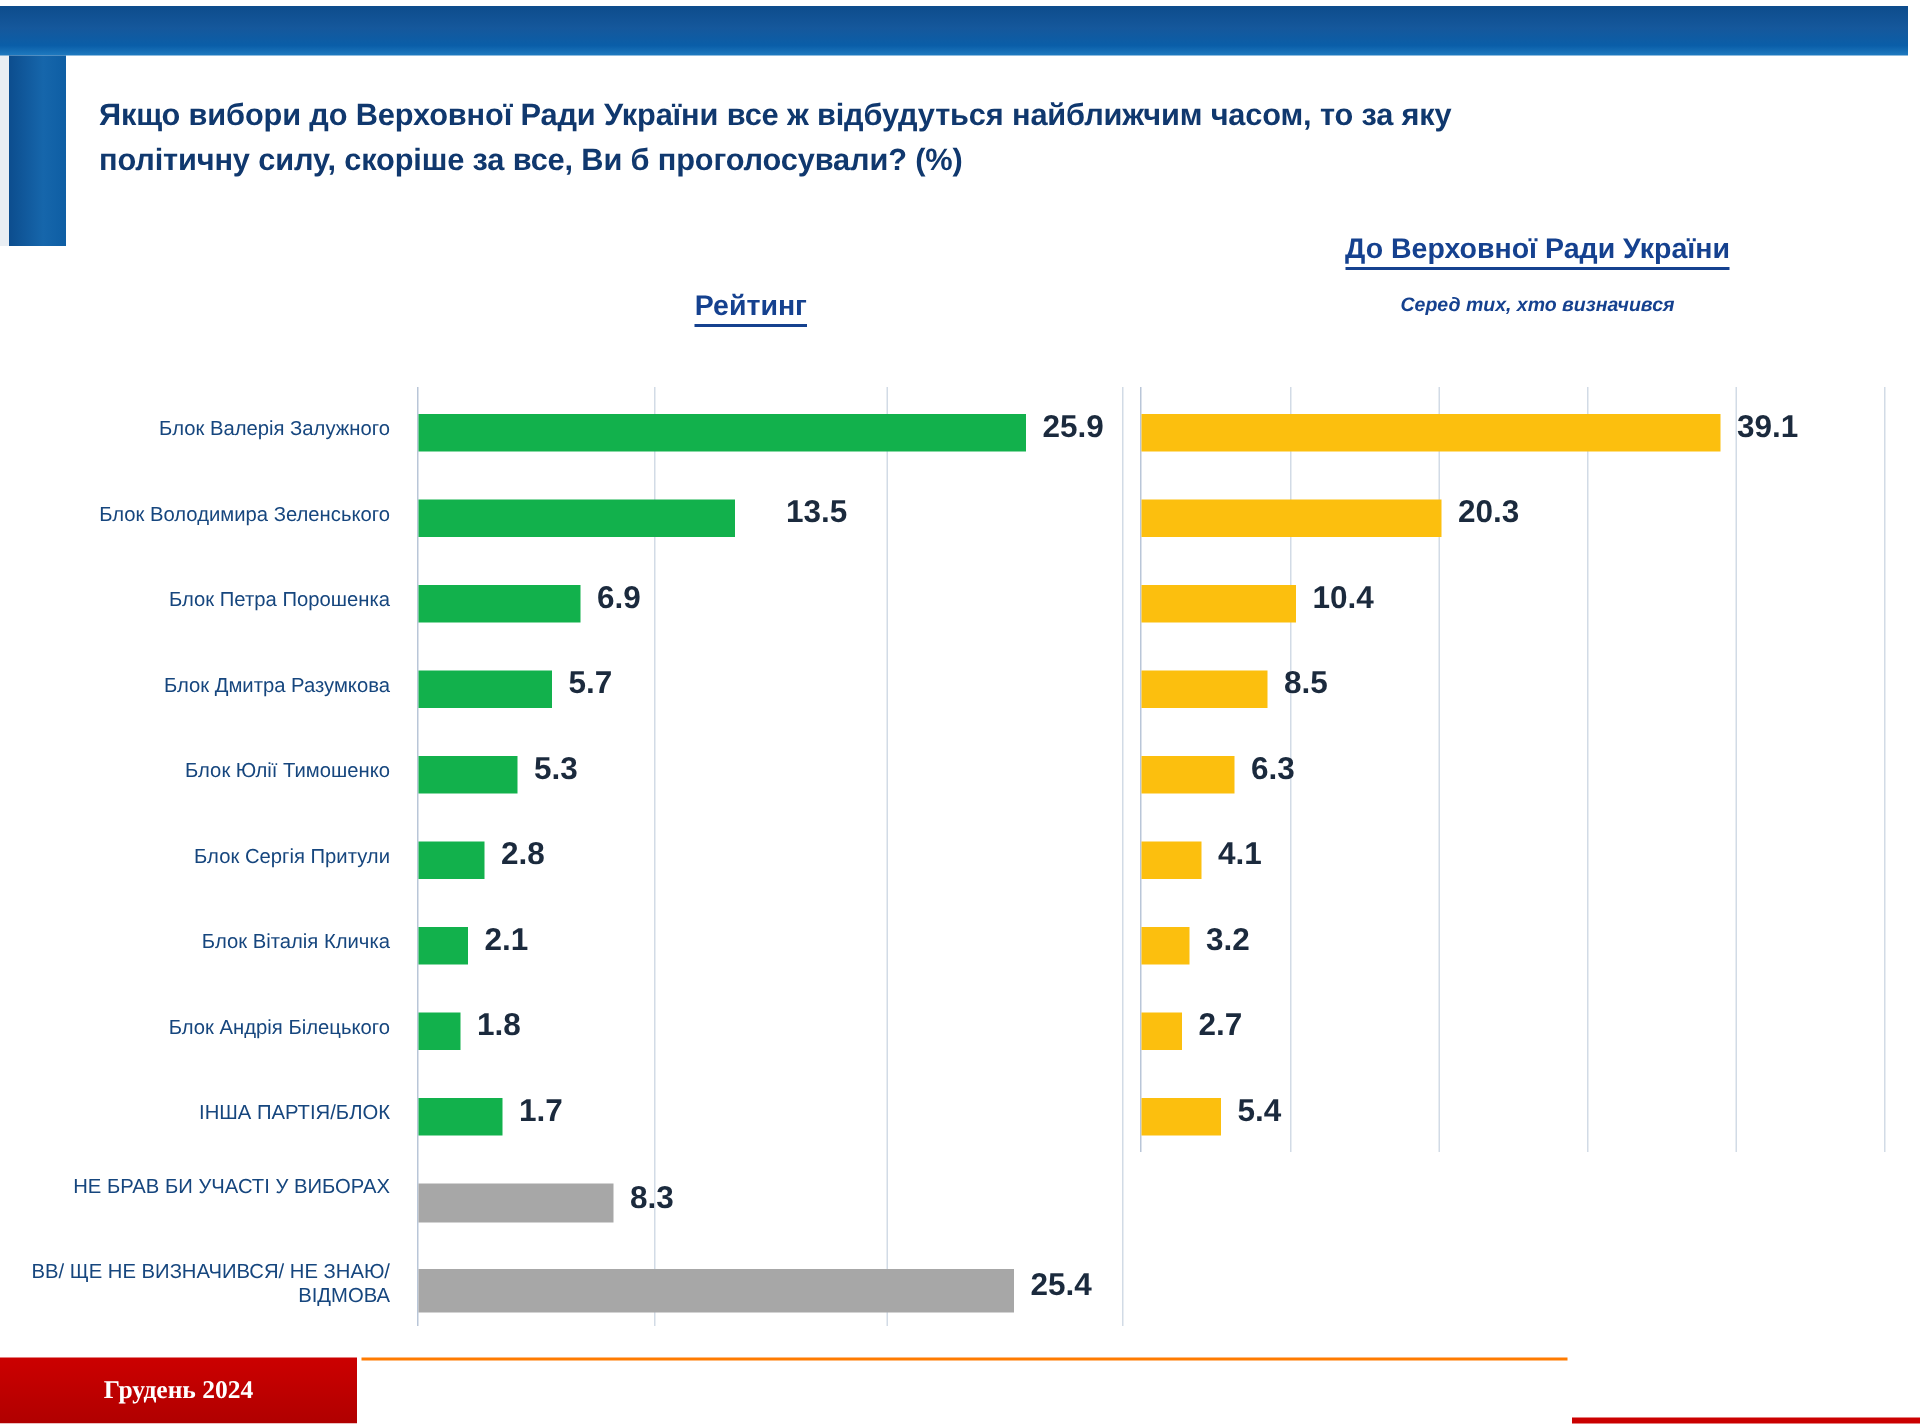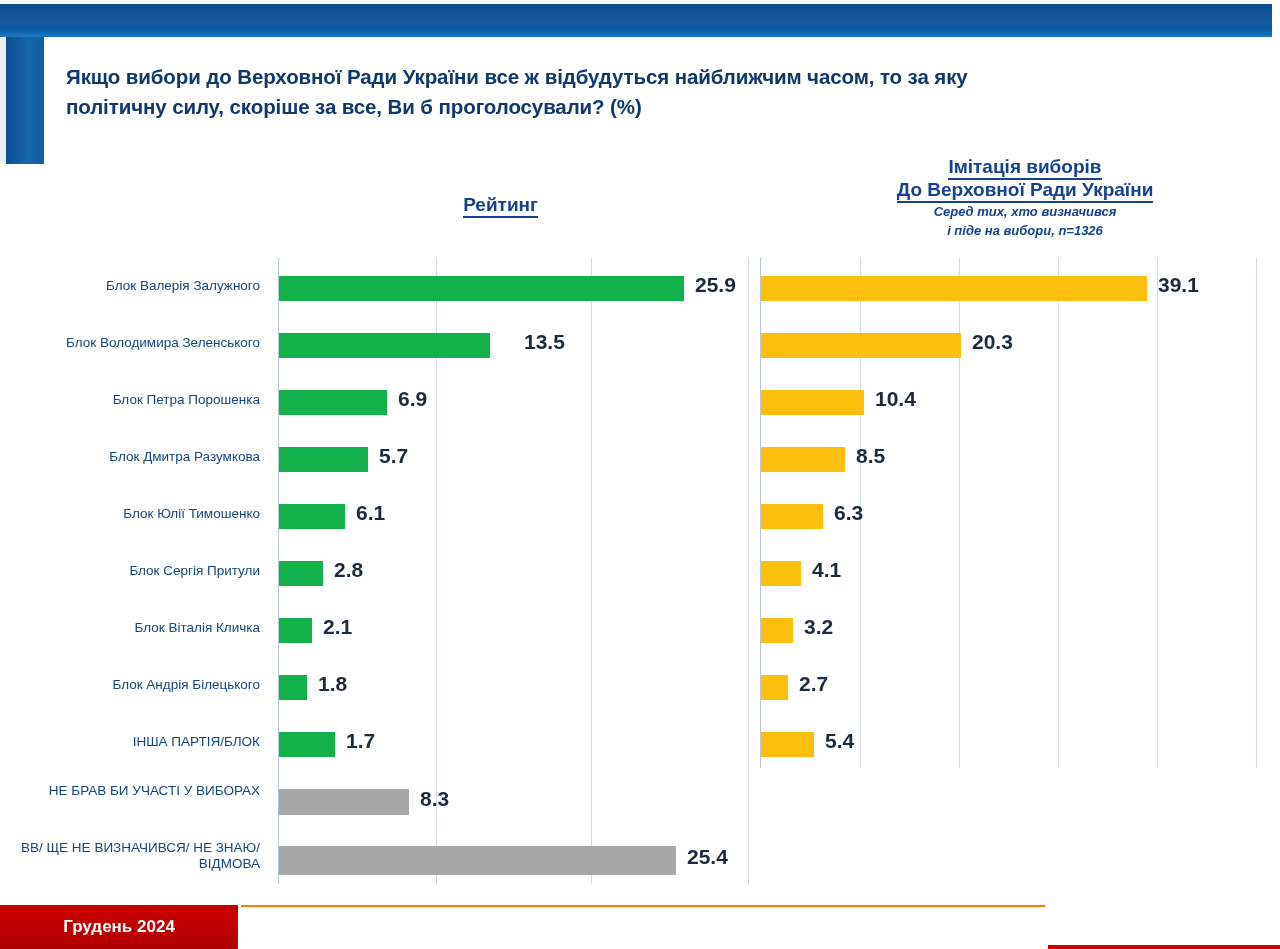--- a/index.html
+++ b/index.html
@@ -50,21 +50,21 @@
     text-align: center; color: #15418f;
   }
   .hdr-right .l1, .hdr-right .l2 {
     font-size: 19px; font-weight: bold; line-height: 23px; display: block;
   }
   .hdr-right .l1 u, .hdr-right .l2 u {
     text-decoration: none; border-bottom: 2.5px solid #15418f; padding-bottom: 1px;
   }
   .hdr-right .sub {
     display: block; font-size: 13px; font-weight: bold; font-style: italic;
-    line-height: 16px; margin-top: 3px; color: #15418f;
+    line-height: 16px; margin-top: 17px; color: #15418f;
   }
 
   
   .plot {
     position: absolute;
     border-left: 1.5px solid #b9c6d8;
   }
   #plot-left  { left: 278px; top: 258px; width: 470px; height: 626px; }
   #plot-right { left: 760px; top: 258px; width: 500px; height: 510px; }
 
@@ -89,21 +89,21 @@
   .lbl {
     position: absolute; right: 8px; width: 262px;
     text-align: right; color: #16467e;
     font-size: 13.5px; line-height: 16px;
   }
 
   
   .footer { position: absolute; left: 0; bottom: 0; width: 1280px; height: 44px; }
   .f-seg { position: absolute; top: 0; height: 44px; display: flex;
            align-items: center; justify-content: center;
-           color: #ffffff; font-weight: bold; }
+           color: #ffffff; font-weight: bold; font-family: Liberation Serif, serif; }
   .f-date  { left: 0;    width: 238px; background: linear-gradient(180deg,#cc0000,#b00000);
              font-size: 17px; }
   .f-mid   { left: 241px; width: 804px;
              background: linear-gradient(180deg,#f10b0b 0%, #ff0000 50%, #d80000 100%);
              font-size: 16.5px; letter-spacing: .2px; }
   .f-page  { left: 1048px; width: 232px; background: linear-gradient(180deg,#cc0000,#b00000);
              font-size: 22px; margin-top: 40px; }
   .footer-topline { position:absolute; left:241px; top:0; width:804px; height:2px; background:#ff7b00; }
 </style>
 </head>
@@ -115,24 +115,22 @@
   <div class="blue-top"></div>
   <div class="blue-left"></div>
 
   <div class="title">Якщо вибори до Верховної Ради України все ж відбудуться найближчим часом, то за яку політичну силу, скоріше за все, Ви б проголосували? (%)</div>
 
   <div class="hdr-left">
     <span>Рейтинг</span>
   </div>
 
   <div class="hdr-right">
-    <span class="l1"><u>Імітація виборів </u></span>
     <span class="l2"><u>До Верховної Ради України</u></span>
     <span class="sub">Серед тих, хто визначився</span>
-    <span class="sub">і піде на вибори, n=1326</span>
   </div>
 
   <div class="labels-col" id="labels-col">
       <div class="lbl" style="top: 20px;">Блок Валерія Залужного</div>
       <div class="lbl" style="top: 77px;">Блок Володимира Зеленського</div>
       <div class="lbl" style="top: 134px;">Блок Петра Порошенка</div>
       <div class="lbl" style="top: 191px;">Блок Дмитра Разумкова</div>
       <div class="lbl" style="top: 248px;">Блок Юлії Тимошенко</div>
       <div class="lbl" style="top: 305px;">Блок Сергія Притули</div>
       <div class="lbl" style="top: 362px;">Блок Віталія Кличка</div>
@@ -148,21 +146,21 @@
       <div class="gridline" style="left: 469px;"></div>
       <div class="bar green" style="top: 18px; height: 25px; width: 405px;"></div>
       <div class="val" style="top: 15px; left: 416px;">25.9</div>
       <div class="bar green" style="top: 75px; height: 25px; width: 211px;"></div>
       <div class="val" style="top: 72px; left: 222px; margin-left: 23px;">13.5</div>
       <div class="bar green" style="top: 132px; height: 25px; width: 108px;"></div>
       <div class="val" style="top: 129px; left: 119px;">6.9</div>
       <div class="bar green" style="top: 189px; height: 25px; width: 89px;"></div>
       <div class="val" style="top: 186px; left: 100px;">5.7</div>
       <div class="bar green" style="top: 246px; height: 25px; width: 66px;"></div>
-      <div class="val" style="top: 243px; left: 77px;">6.1</div>
+      <div class="val" style="top: 243px; left: 77px;">5.3</div>
       <div class="bar green" style="top: 303px; height: 25px; width: 44px;"></div>
       <div class="val" style="top: 300px; left: 55px;">2.8</div>
       <div class="bar green" style="top: 360px; height: 25px; width: 33px;"></div>
       <div class="val" style="top: 357px; left: 44px;">2.1</div>
       <div class="bar green" style="top: 417px; height: 25px; width: 28px;"></div>
       <div class="val" style="top: 414px; left: 39px;">1.8</div>
       <div class="bar green" style="top: 474px; height: 25px; width: 56px;"></div>
       <div class="val" style="top: 471px; left: 67px;">1.7</div>
       <div class="bar grey" style="top: 531px; height: 26px; width: 130px;"></div>
       <div class="val" style="top: 528.5px; left: 141px;">8.3</div>

